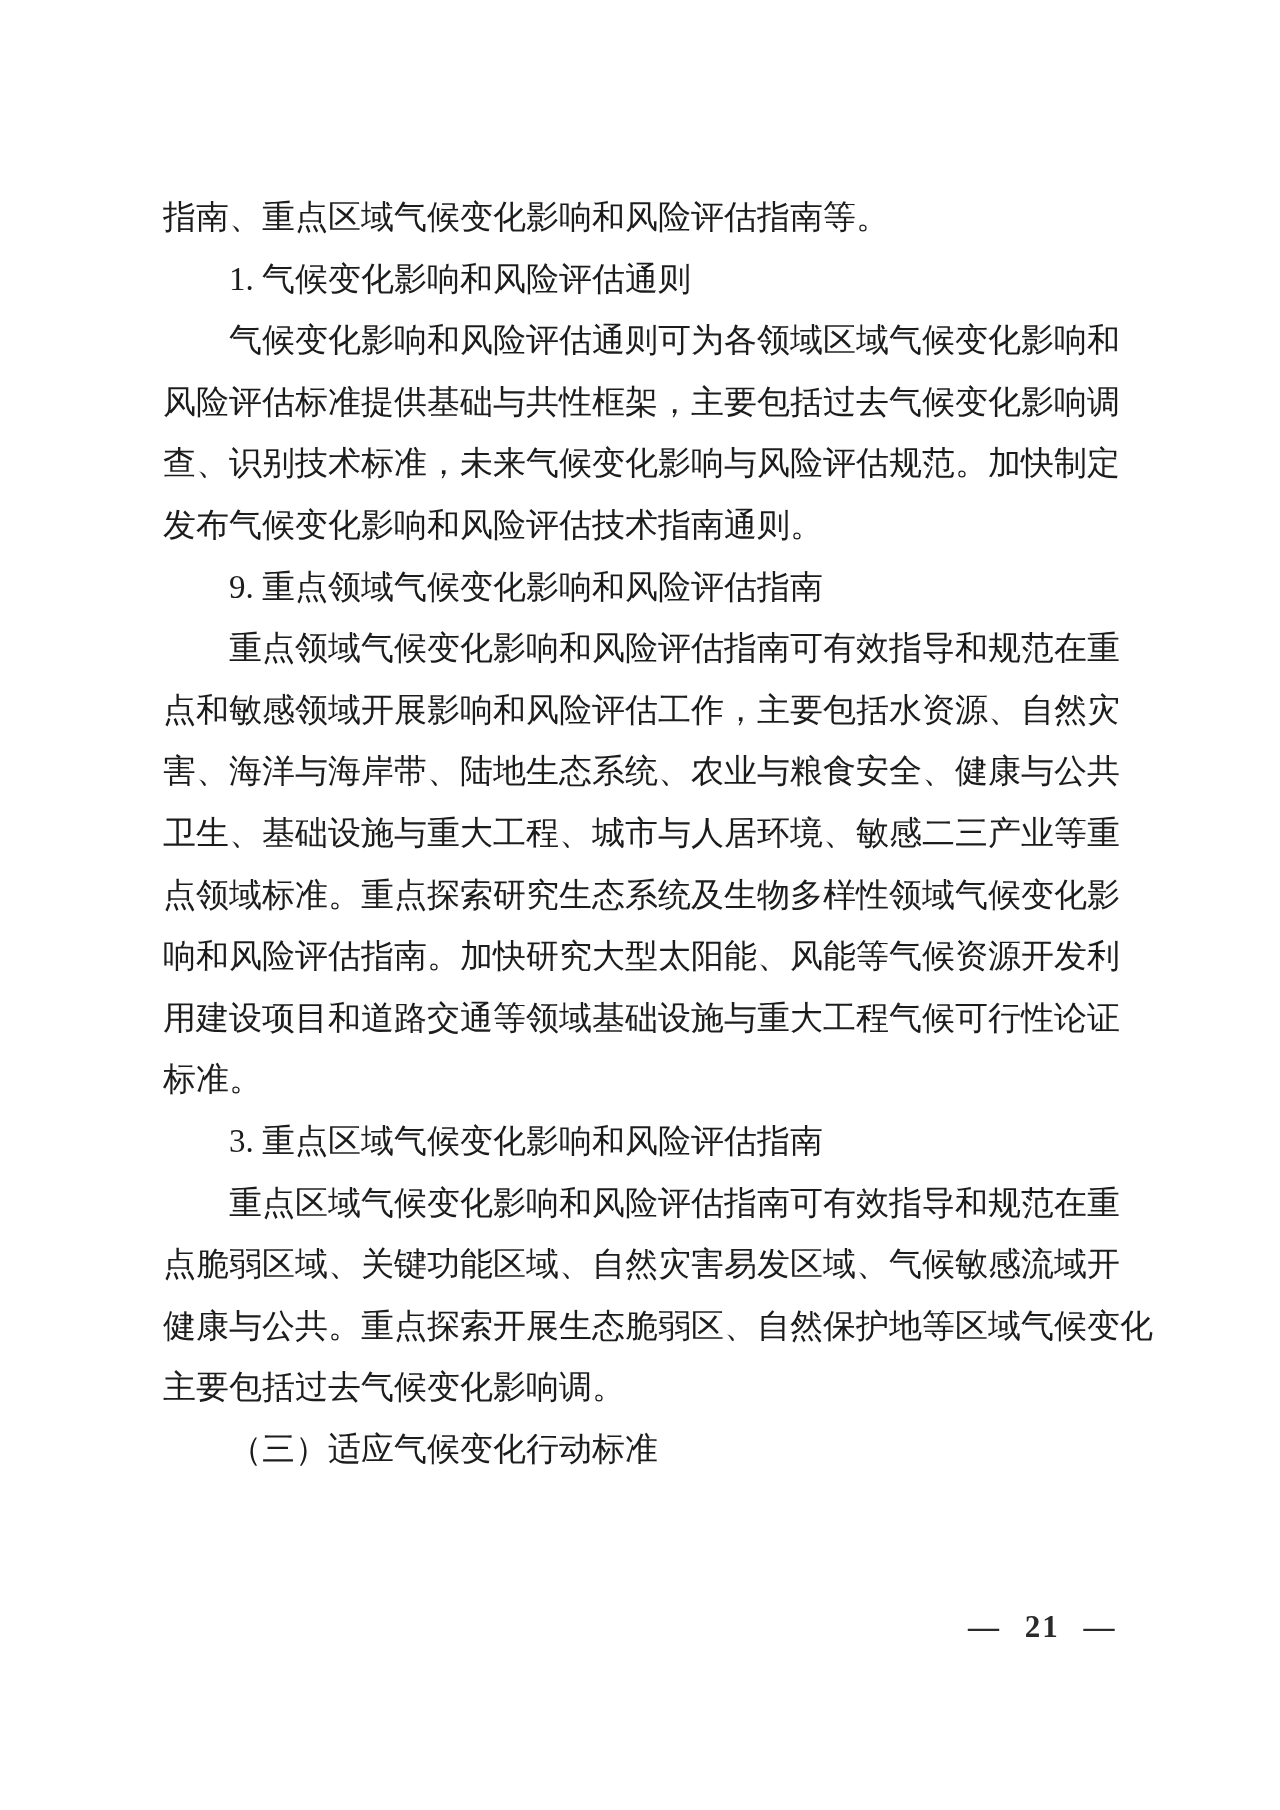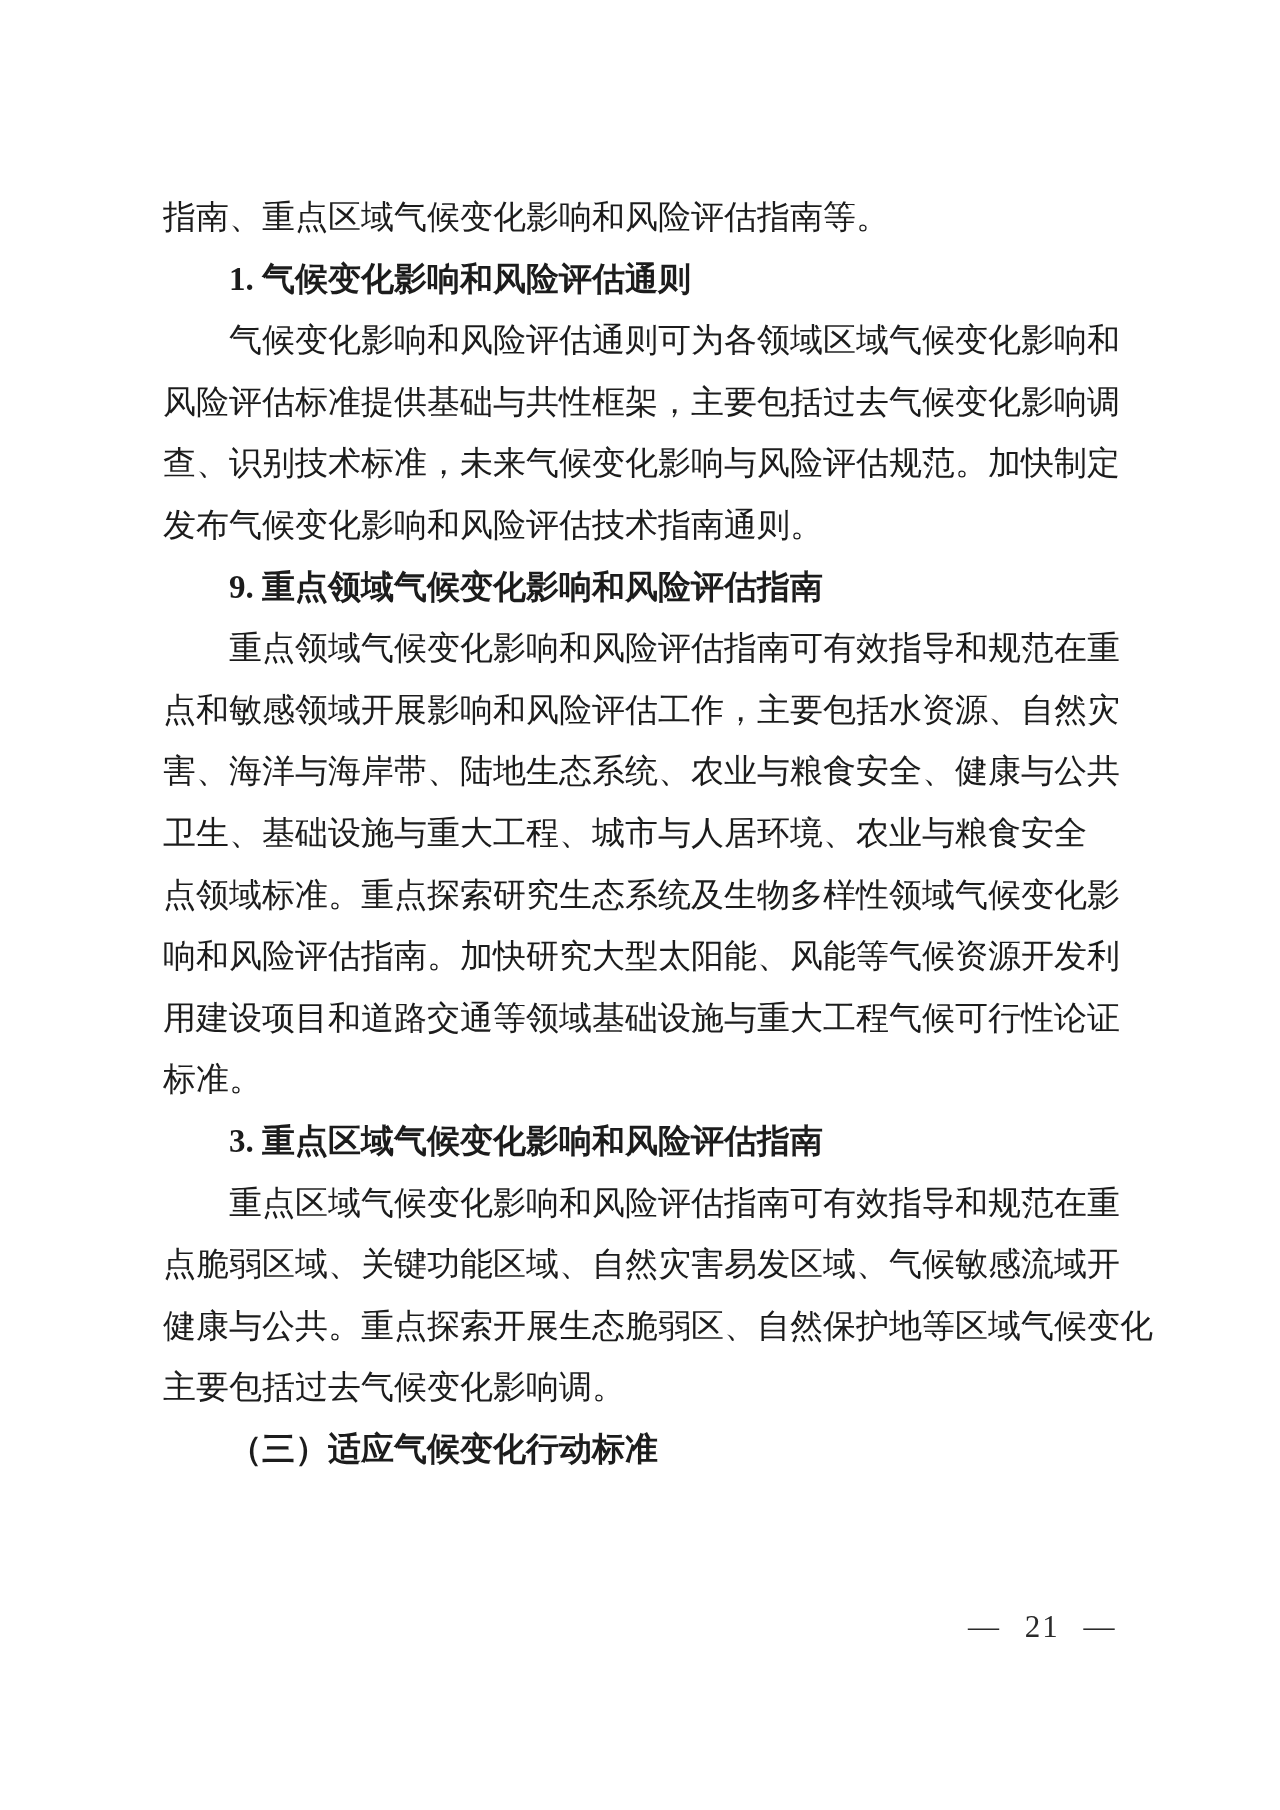--- a/index.html
+++ b/index.html
@@ -34,52 +34,53 @@
     line-height: 61.6px;
     font-size: 33px;
     letter-spacing: 0;
     white-space: nowrap;
     font-weight: 400;
   }
   .ind {
     text-indent: 66px;
   }
   .hd {
-    font-weight: 700;
+    font-weight: 400;
   }
   .page-footer {
     position: absolute;
     left: 968px;
     top: 1601px;
     height: 52px;
     line-height: 52px;
     font-size: 31px;
     letter-spacing: 2px;
     word-spacing: 14px;
     color: #2a2a2a;
     white-space: nowrap;
+    font-weight: bold;
   }
 </style>
 </head>
 <body>
 
 <div class="doc-page">
 
   <div class="text-block">
     <div class="ln">指南、重点区域气候变化影响和风险评估指南等。</div>
     <div class="ln ind hd">1. 气候变化影响和风险评估通则</div>
     <div class="ln ind">气候变化影响和风险评估通则可为各领域区域气候变化影响和</div>
     <div class="ln">风险评估标准提供基础与共性框架，主要包括过去气候变化影响调</div>
     <div class="ln">查、识别技术标准，未来气候变化影响与风险评估规范。加快制定</div>
     <div class="ln">发布气候变化影响和风险评估技术指南通则。</div>
     <div class="ln ind hd">9. 重点领域气候变化影响和风险评估指南</div>
     <div class="ln ind">重点领域气候变化影响和风险评估指南可有效指导和规范在重</div>
     <div class="ln">点和敏感领域开展影响和风险评估工作，主要包括水资源、自然灾</div>
     <div class="ln">害、海洋与海岸带、陆地生态系统、农业与粮食安全、健康与公共</div>
-    <div class="ln">卫生、基础设施与重大工程、城市与人居环境、农业与粮食安全</div>
+    <div class="ln">卫生、基础设施与重大工程、城市与人居环境、敏感二三产业等重</div>
     <div class="ln">点领域标准。重点探索研究生态系统及生物多样性领域气候变化影</div>
     <div class="ln">响和风险评估指南。加快研究大型太阳能、风能等气候资源开发利</div>
     <div class="ln">用建设项目和道路交通等领域基础设施与重大工程气候可行性论证</div>
     <div class="ln">标准。</div>
     <div class="ln ind hd">3. 重点区域气候变化影响和风险评估指南</div>
     <div class="ln ind">重点区域气候变化影响和风险评估指南可有效指导和规范在重</div>
     <div class="ln">点脆弱区域、关键功能区域、自然灾害易发区域、气候敏感流域开</div>
     <div class="ln">健康与公共。重点探索开展生态脆弱区、自然保护地等区域气候变化</div>
     <div class="ln">主要包括过去气候变化影响调。</div>
     <div class="ln ind hd">（三）适应气候变化行动标准</div>

